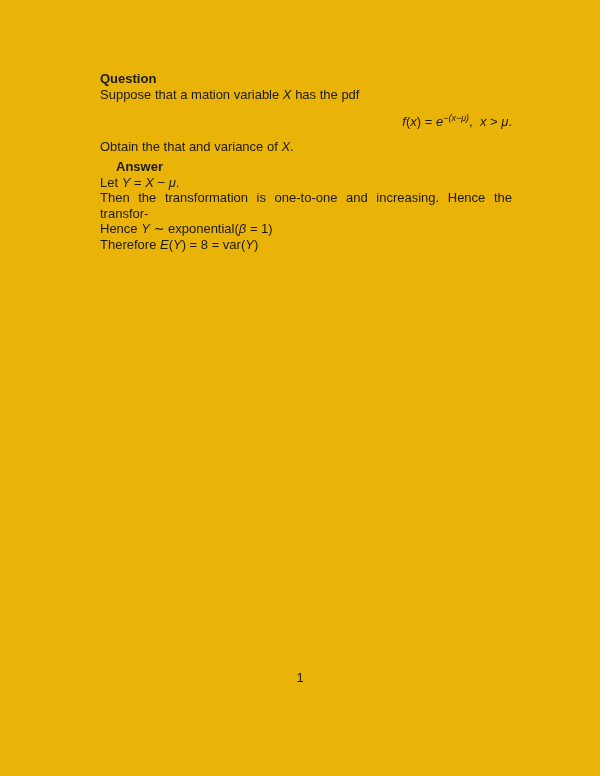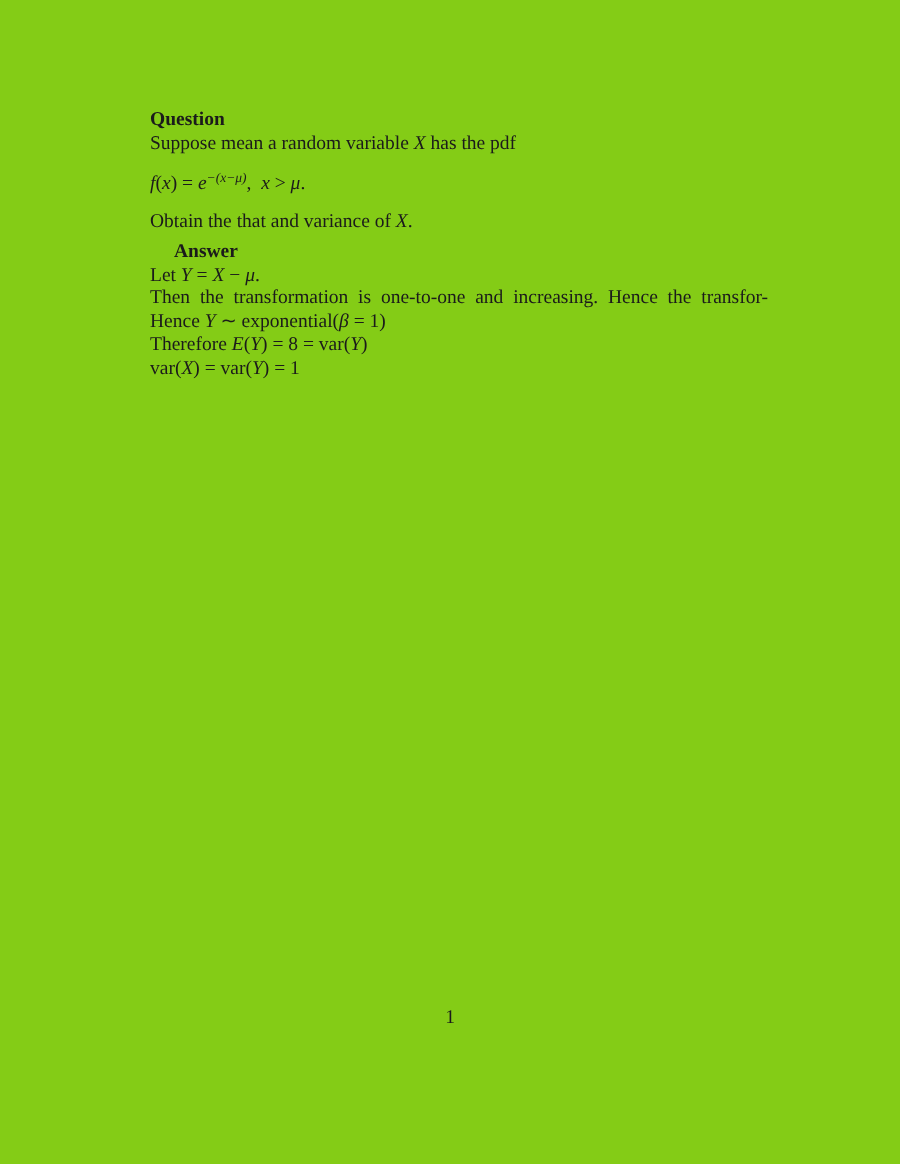--- a/index.html
+++ b/index.html
@@ -1,42 +1,42 @@
 <!DOCTYPE html>
 <html><head>
 <meta charset="utf-8">
 <style>
   html, body { margin: 0; padding: 0; }
   .page {
     position: relative;
     width: 600px;
     height: 776px;
-    background: #84cc16;
-    font-family: Liberation Serif, serif;
+    background: #eab308;
+    font-family: Liberation Sans, sans-serif;
     font-size: 13px;
     color: #1b1b1b;
     overflow: hidden;
   }
   .content {
     position: absolute;
     left: 100px;
     top: 71px;
     width: 412px;
   }
   .line { line-height: 15.5px; }
   .heading { font-weight: bold; line-height: 15.5px; }
   .answer-heading { margin-top: 5px; margin-left: 16px; }
   .jline {
     line-height: 15.5px;
     text-align: justify;
     text-align-last: justify;
   }
   .formula {
     line-height: 15.5px;
-    text-align: left;
+    text-align: right;
     margin: 9px 0;
   }
   .r-n { font-style: normal; white-space: pre-wrap; }
   .r-i { font-style: italic; white-space: pre-wrap; }
   .r-sup {
     font-style: italic;
     font-size: 9px;
     vertical-align: 5px;
     white-space: pre-wrap;
   }
@@ -49,27 +49,26 @@
     line-height: 15.5px;
   }
 </style>
 </head>
 <body>
 
 <div class="page">
   <div class="content">
 
     <div class="heading">Question</div>
-    <div class="line"><span class="r-n">Suppose mean a random variable </span><span class="r-i">X</span><span class="r-n"> has the pdf</span></div>
+    <div class="line"><span class="r-n">Suppose that a mation variable </span><span class="r-i">X</span><span class="r-n"> has the pdf</span></div>
     <div class="formula"><span class="r-i">f</span><span class="r-n">(</span><span class="r-i">x</span><span class="r-n">) = </span><span class="r-i">e</span><span class="r-sup">−(x−μ)</span><span class="r-n">,  </span><span class="r-i">x</span><span class="r-n"> &gt; </span><span class="r-i">μ</span><span class="r-n">.</span></div>
     <div class="line"><span class="r-n">Obtain the that and variance of </span><span class="r-i">X</span><span class="r-n">.</span></div>
 
     <div class="heading answer-heading">Answer</div>
     <div class="line"><span class="r-n">Let </span><span class="r-i">Y</span><span class="r-n"> = </span><span class="r-i">X</span><span class="r-n"> − </span><span class="r-i">μ</span><span class="r-n">.</span></div>
     <div class="jline"><span class="r-n">Then the transformation is one-to-one and increasing. Hence the transfor-</span></div>
     <div class="line"><span class="r-n">Hence </span><span class="r-i">Y</span><span class="r-n"> ∼ exponential(</span><span class="r-i">β</span><span class="r-n"> = 1)</span></div>
     <div class="line"><span class="r-n">Therefore </span><span class="r-i">E</span><span class="r-n">(</span><span class="r-i">Y</span><span class="r-n">) = 8 = var(</span><span class="r-i">Y</span><span class="r-n">)</span></div>
-    <div class="line"><span class="r-n">var(</span><span class="r-i">X</span><span class="r-n">) = var(</span><span class="r-i">Y</span><span class="r-n">) = 1</span></div>
 
   </div>
 
   <div class="page-number">1</div>
 </div>
 
 </body></html>

